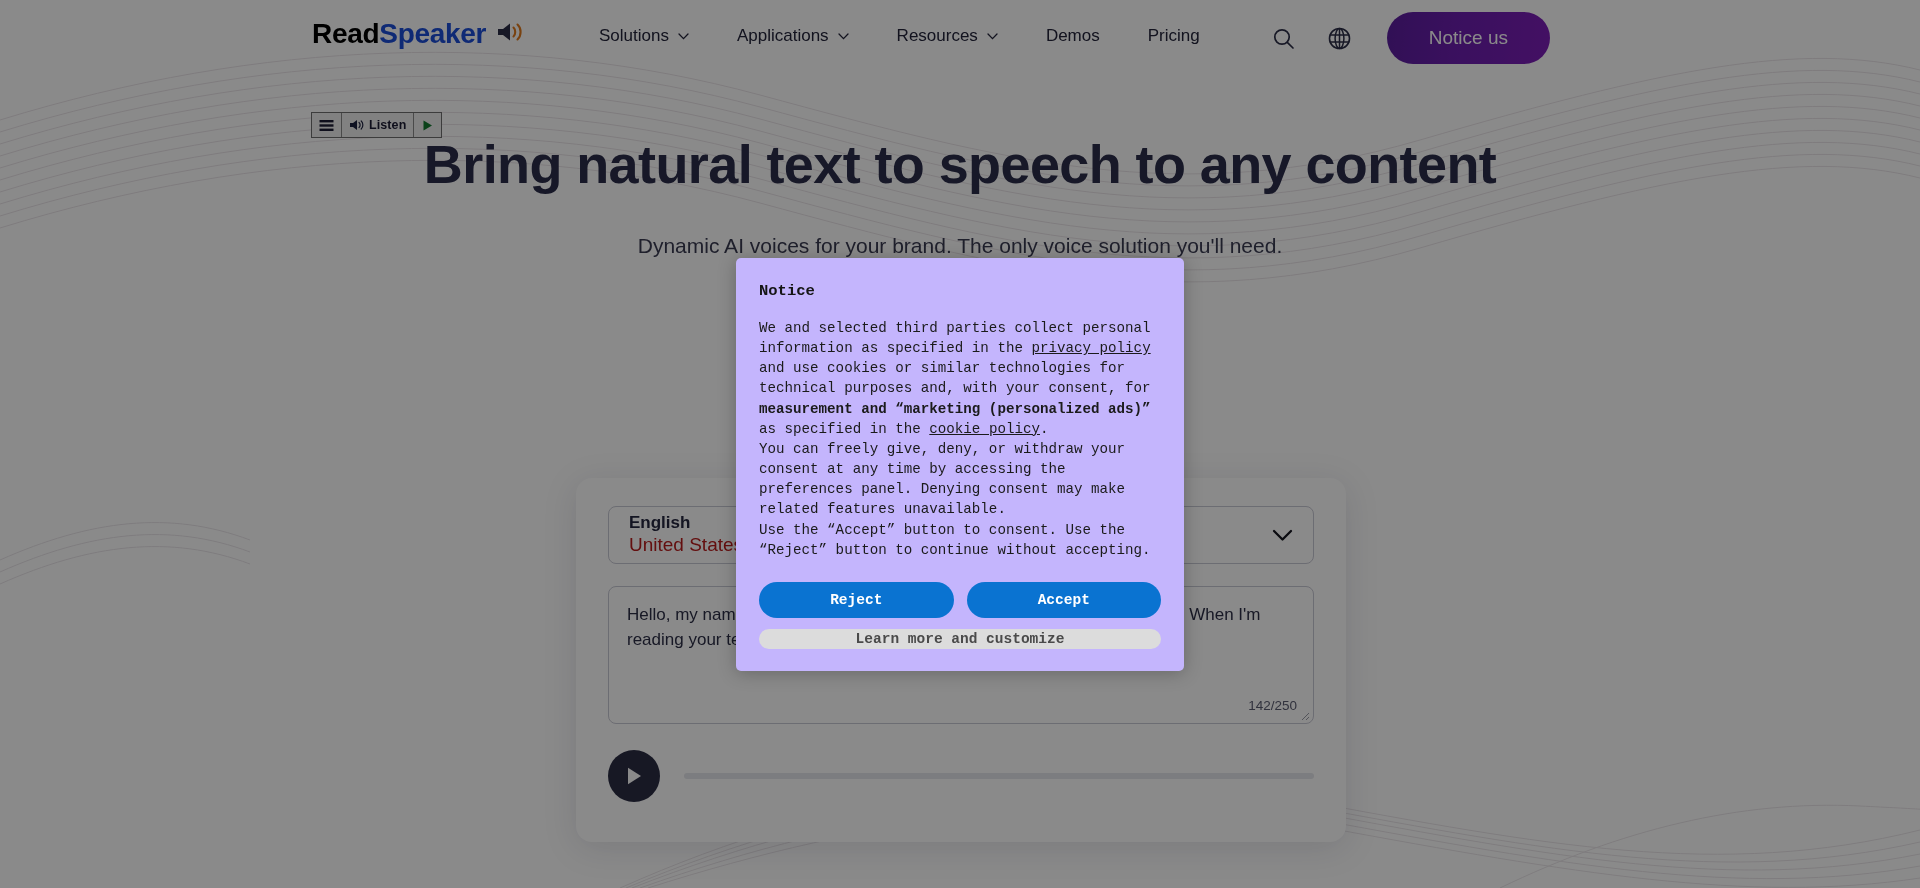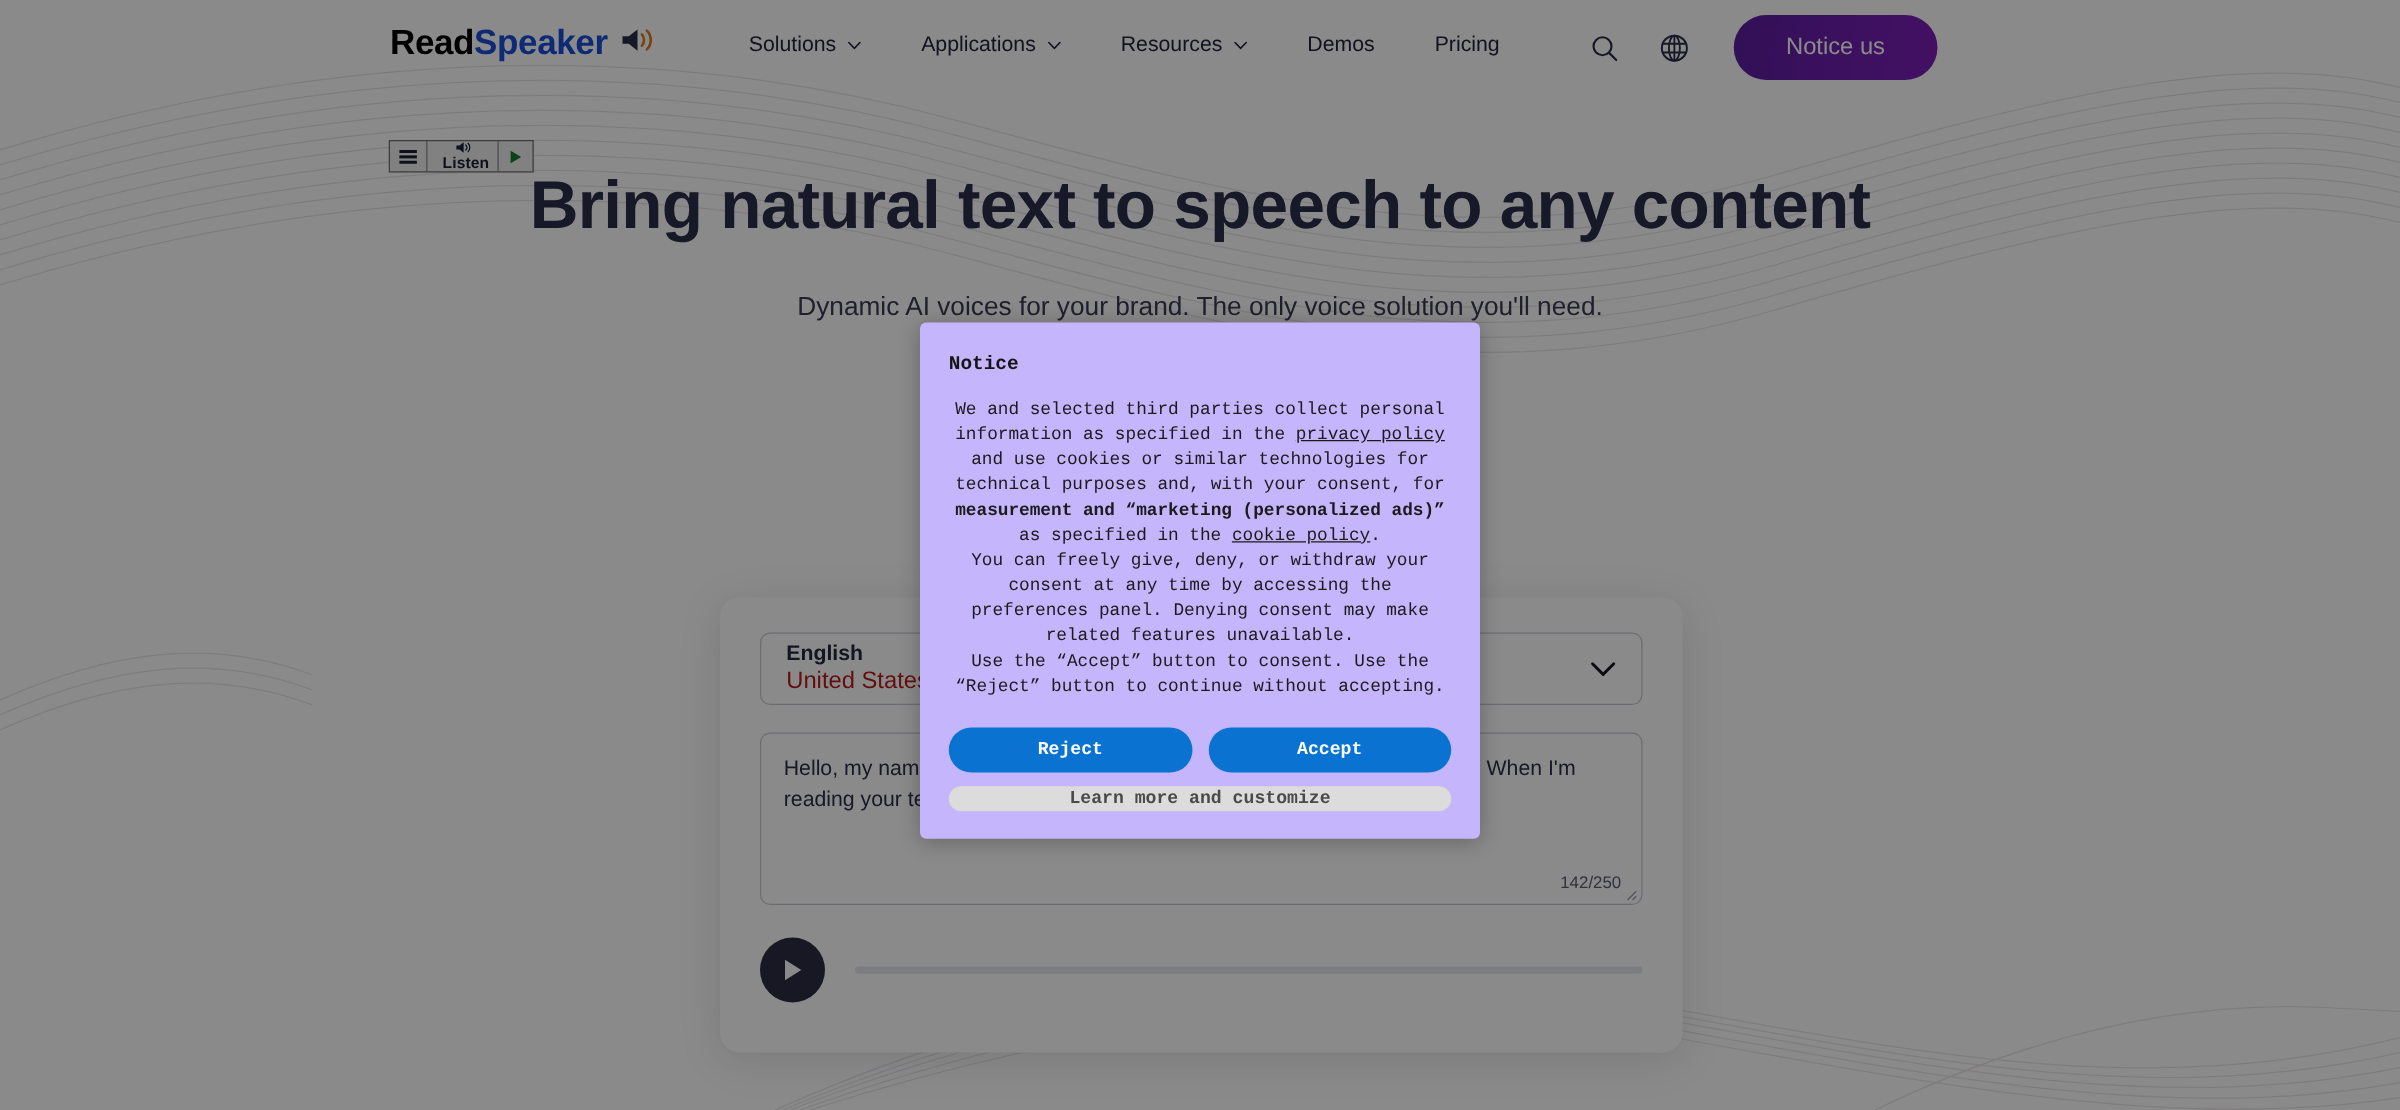--- a/index.html
+++ b/index.html
@@ -126,21 +126,20 @@
     height: 26px;
     border: 1px solid #6f6f6f;
     background: #efefef;
   }
   .rs-seg {
     display: flex;
     align-items: center;
     justify-content: center;
     padding: 0 7px;
     cursor: pointer;
-    flex-direction: column;
   }
   .rs-sep { border-left: 1px solid #8a8a8a; }
   .rs-listen-label {
     font-size: 12.5px;
     font-weight: 700;
     color: #1d1d34;
     margin-left: 5px;
     letter-spacing: 0.1px;
   }
 
@@ -281,21 +280,21 @@
     font-size: 15.5px;
     font-weight: 700;
     color: #151515;
     margin-bottom: 18px;
   }
   .dlg-body {
     font-size: 14.2px;
     line-height: 1.42;
     color: #1b1b1b;
   }
-  .dlg-body p { margin-bottom: 0; text-align: center; }
+  .dlg-body p { margin-bottom: 0; }
   .dlg-link {
     text-decoration: underline;
     color: inherit;
     cursor: pointer;
   }
   .dlg-strong { font-weight: 700; }
 
   .dlg-btn-row {
     display: flex;
     gap: 13px;

